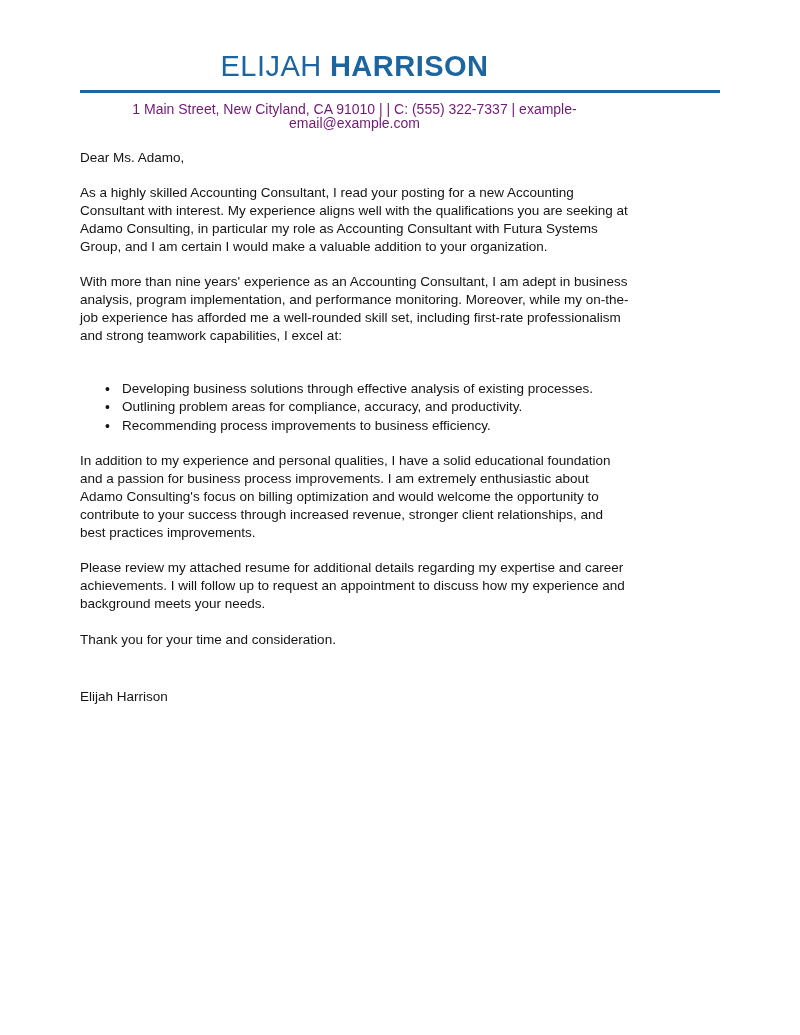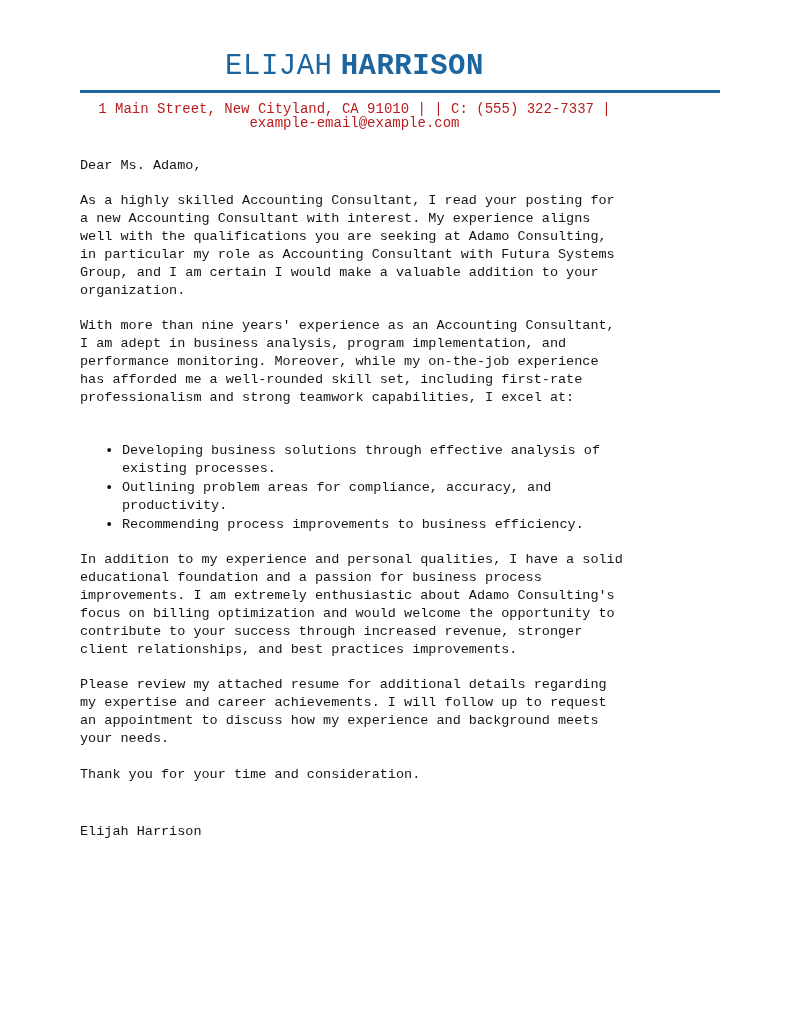--- a/index.html
+++ b/index.html
@@ -15,21 +15,20 @@
     width: 800px;
     height: 1035px;
     font-family: "Liberation Sans", "DejaVu Sans", sans-serif;
     color: var(--ink);
   }
   .page {
     width: 665px;
     height: 1035px;
     background: var(--paper);
     padding: 52px 36px 0 80px;
-    font-family: Liberation Mono, monospace;
   }
   .name {
     text-align: center;
     font-size: 29px;
     line-height: 1.02;
     color: var(--accent);
     letter-spacing: 0.5px;
     white-space: nowrap;
   }
   .name .first {
@@ -43,28 +42,28 @@
     width: 640px;
     height: 3px;
     background: var(--accent);
     margin-top: 8px;
   }
   .contact {
     text-align: center;
     font-size: 14px;
     line-height: 14px;
     margin-top: 9px;
-    color: #b91c1c;
+    color: #701a75;
   }
   .letter {
     font-size: 13.5px;
     line-height: 18px;
     color: #141414;
   }
-  .salutation { margin-top: 27px; }
+  .salutation { margin-top: 19px; }
   .para { margin-top: 17px; }
   .bullets {
     margin-top: 35px;
     list-style: none;
     padding-left: 42px;
   }
   .bullets li {
     position: relative;
     line-height: 18.5px;
   }

